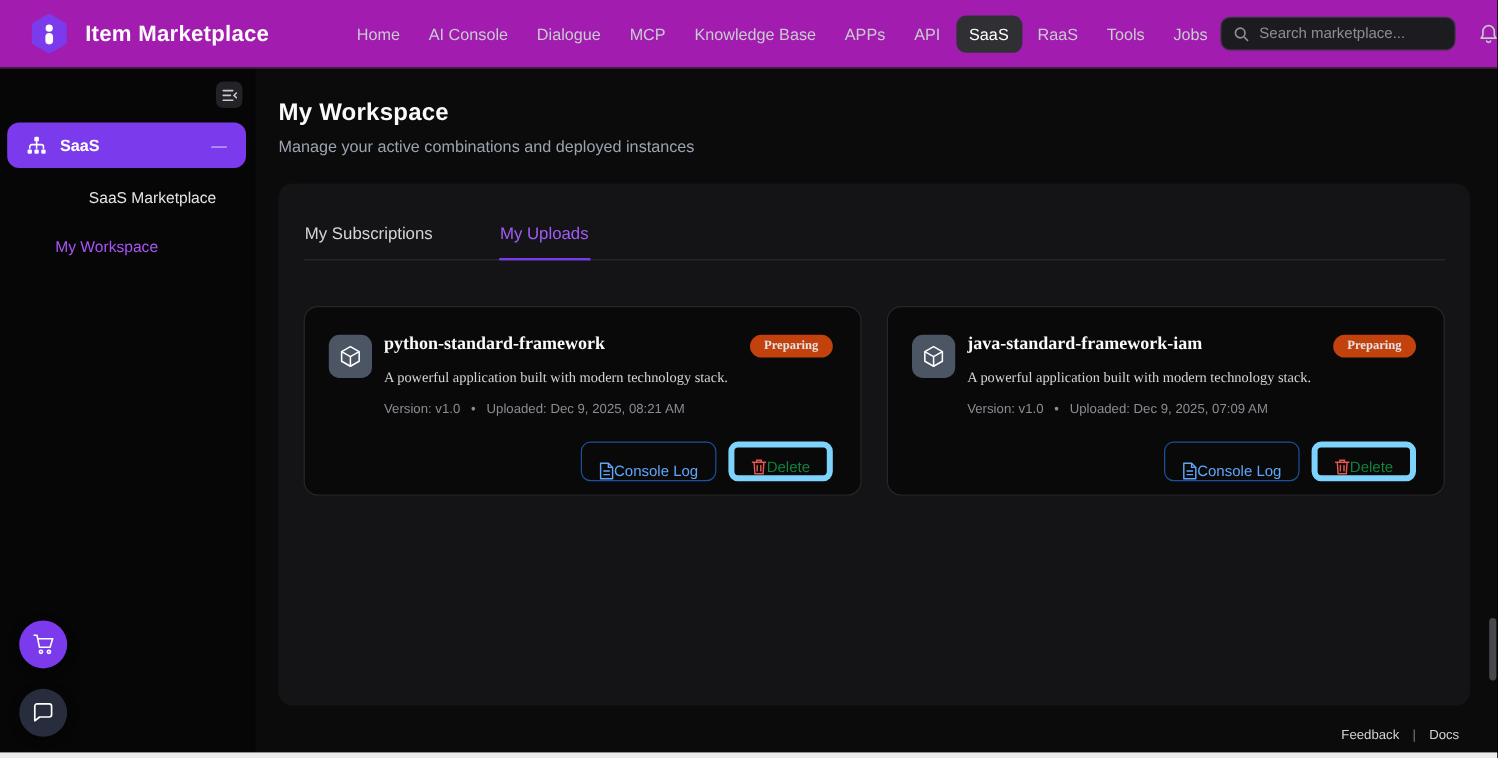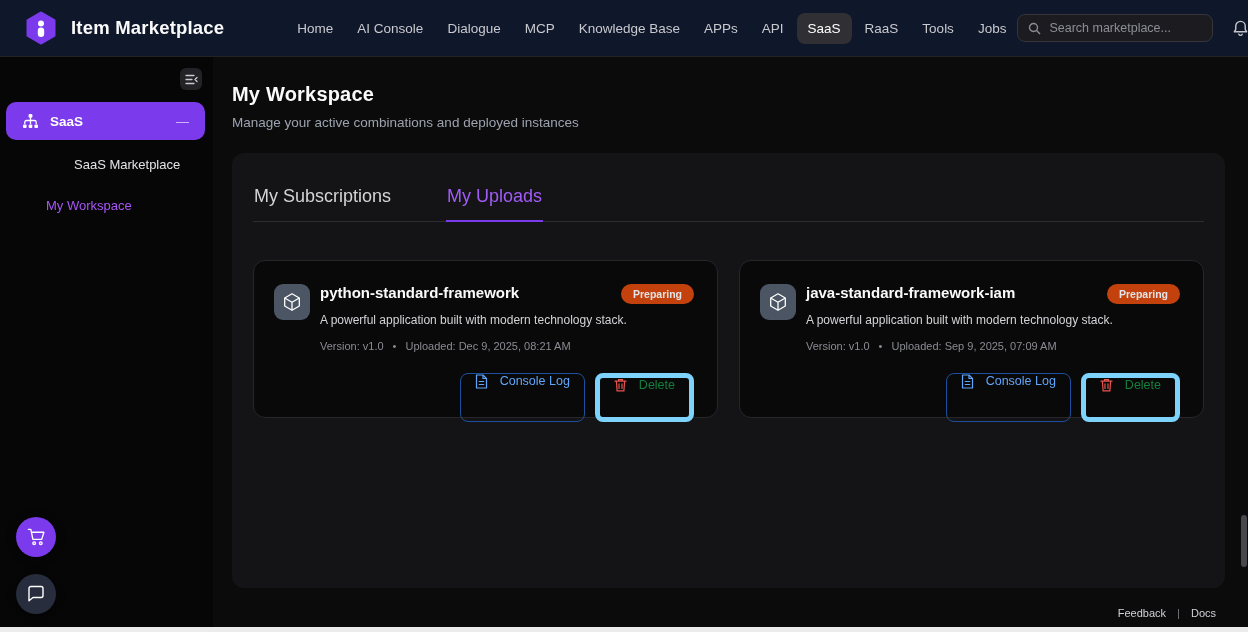--- a/index.html
+++ b/index.html
@@ -1,21 +1,21 @@
 <!DOCTYPE html>
 <html><head>
 <meta charset="utf-8">
 <style>
   * { margin:0; padding:0; box-sizing:border-box; }
   html,body { background:#000; }
   body { font-family:"Liberation Sans", sans-serif; }
   .app { position:relative; width:1248px; height:632px; background:#0b0b0c; overflow:hidden; }
 
   
-  .topbar { position:relative; height:57px; background:#0f172a; border-bottom:1px solid #232327;
+  .topbar { position:relative; height:57px; background:#a21caf; border-bottom:1px solid #232327;
             display:flex; align-items:center; padding:0 24px; z-index:5; }
   .brand { display:flex; align-items:center; gap:13px; }
   .logo { width:34px; height:34px; display:flex; align-items:center; justify-content:center; }
   .brand-name { color:#fafafa; font-size:18.5px; font-weight:bold; letter-spacing:.2px; white-space:nowrap; }
   .nav { display:flex; align-items:center; margin-left:62px; gap:2px; }
   .nav-item { color:#c9c9cf; font-size:13.5px; padding:8px 11px; border-radius:8px; cursor:pointer; white-space:nowrap; text-decoration:none; }
   .nav-item.active { background:#303034; color:#ffffff; }
   .topbar-right { margin-left:auto; display:flex; align-items:center; gap:16px; }
   .search { display:flex; align-items:center; gap:8px; width:196px; height:28px; background:#1c1c20;
             border:1px solid #35353b; border-radius:8px; padding:0 10px; }
@@ -36,37 +36,37 @@
   .side-link.l1 { top:100px;margin-left:28px; }
   .side-link.l2 { top:141px; }
   .side-link.active { color:#a855f7; }
 
   .main { position:relative; flex:1; background:#0b0b0c; padding:26px 25px 0 19px; }
   .page-title { color:#fafafa; font-size:20px; font-weight:bold; letter-spacing:.2px; }
   .page-subtitle { color:#9ca3af; font-size:13.5px; margin-top:9px; }
 
   .panel { margin-top:23px; width:993px; height:435px; background:#141416; border-radius:12px; padding:0 21px; }
   .tabs { display:flex; gap:54px; padding-top:33px; border-bottom:1px solid #2c2c31; }
-  .tab { font-size:18px; color:#d4d4d8; padding:0 1px 13px 1px; cursor:pointer; border-bottom:2px solid transparent; margin-bottom:-1px; }
+  .tab { font-size:14px; color:#d4d4d8; padding:0 1px 13px 1px; cursor:pointer; border-bottom:2px solid transparent; margin-bottom:-1px; }
   .tab.active { color:#a15cf7; border-bottom-color:#7c3aed; }
 
   .cards { display:flex; gap:21px; margin-top:38px; }
   .card { flex:1; height:158px; background:#09090a; border:1px solid #27272b; border-radius:12px; padding:23px 23px 0 20px; }
-  .card-head { display:flex; gap:10px; }
+  .card-head { display:flex; gap:10px;font-family:Liberation Serif, serif; }
   .pkg { width:36px; height:36px; background:#4b5563; border-radius:9px; flex:none;
          display:flex; align-items:center; justify-content:center; }
   .head-text { flex:1; min-width:0; }
   .title-row { display:flex; align-items:flex-start; }
   .card-title { color:#fafafa; font-size:15px; font-weight:bold; white-space:nowrap; }
   .badge { margin-left:auto; background:#c2410c; color:#e4e4e7; font-size:10.5px; font-weight:bold;
            padding:4px 12px; border-radius:999px; white-space:nowrap; }
   .card-desc { color:#d4d4d8; font-size:12px; margin-top:9px; }
   .card-meta { display:flex; align-items:flex-end; gap:9px; margin-left:46px; margin-top:13px; color:#8b8b93; font-size:11px; }
   .card-actions { display:flex; justify-content:flex-end; gap:10px; margin-top:21px; }
-  .btn { display:flex; align-items:flex-start; gap:12px; height:49px; padding:0 14px; background:transparent;
+  .btn { display:flex; align-items:flex-end; gap:0; height:33px; padding:0 14px; background:transparent;
          border-radius:8px; font-size:12.5px; font-family:inherit; cursor:pointer; }
   .btn.console { border:1px solid #1d4f9e; color:#60a5fa; }
   .btn.delete  { border:5px solid #7dd3fc; color:#15803d; }
 
   
   .fab { position:absolute; left:16px; width:40px; height:40px; border-radius:50%; border:none; cursor:pointer;
          display:flex; align-items:center; justify-content:center; box-shadow:0 2px 8px rgba(0,0,0,.5); }
   .fab.cart { top:517px; background:#7c3aed; }
   .fab.chat { top:574px; background:#272d3d; }
   .footer-links { position:absolute; top:607px; right:32px; display:flex; align-items:center; gap:11px;
@@ -231,21 +231,21 @@
                 <div class="title-row">
                   <span class="card-title">java-standard-framework-iam</span>
                   <span class="badge">Preparing</span>
                 </div>
                 <p class="card-desc">A powerful application built with modern technology stack.</p>
               </div>
             </div>
             <div class="card-meta">
               <span>Version: v1.0</span>
               <span>•</span>
-              <span>Uploaded: Sep 9, 2025, 07:09 AM</span>
+              <span>Uploaded: Dec 9, 2025, 07:09 AM</span>
             </div>
             <div class="card-actions">
               <button class="btn console">
                 <span>
                   <svg width="13" height="15" viewBox="0 0 13 15" fill="none" stroke="#60a5fa" stroke-width="1.2" stroke-linejoin="round">
                     <path d="M1.5 1h6.5l3.5 3.5V14h-10z"></path>
                     <path d="M8 1v3.5h3.5M3.8 7.5h5.4M3.8 10.5h5.4"></path>
                   </svg>
                 </span>
                 <span>Console Log</span>

